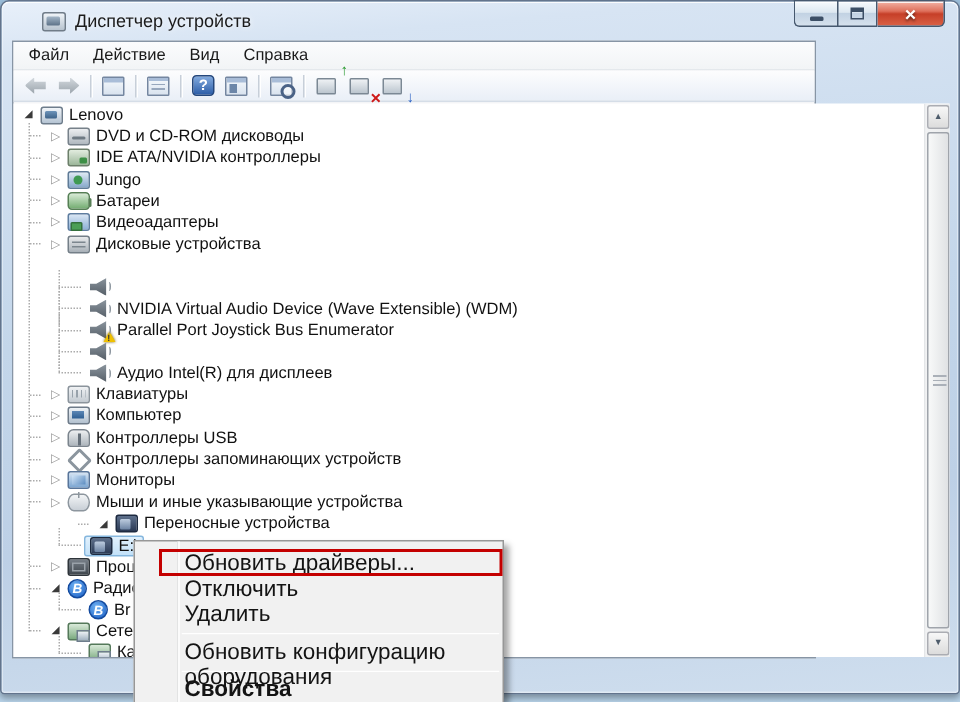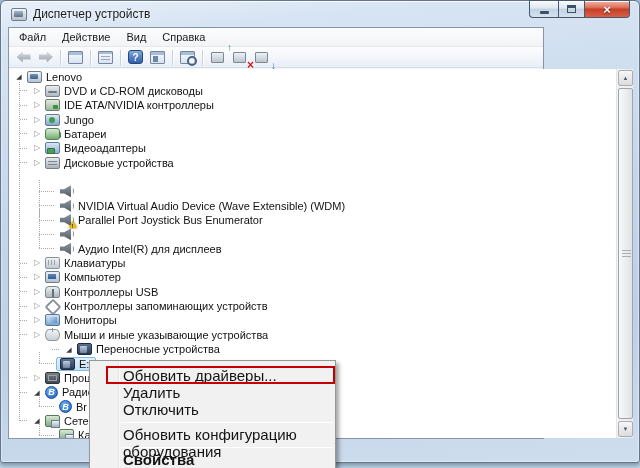--- a/index.html
+++ b/index.html
@@ -2,21 +2,21 @@
 <html><head>
 <meta charset="utf-8">
 <style>
 *{margin:0;padding:0;box-sizing:border-box}
 html,body{width:640px;height:468px;overflow:hidden;font-family:"Liberation Sans",sans-serif}
 body{background:linear-gradient(#9dc0dd,#b9d4ea)}
 #win{position:absolute;left:0;top:0;width:640px;height:463px;border-radius:6px 6px 3px 3px;
   background:linear-gradient(175deg,#e8f0fa 0%,#d7e4f3 8%,#c3d6ea 45%,#bdd0e6 72%,#cfdeee 100%);
   border:1px solid #63748c;box-shadow:inset 0 1px 0 rgba(255,255,255,.75),inset 0 0 0 1px rgba(255,255,255,.4),0 2px 5px rgba(0,0,0,.35)}
 
-.titlebar{position:absolute;left:0;top:0;right:0;height:26px;display:flex;align-items:center;padding-left:10px;gap:6px}
+.titlebar{position:absolute;left:0;top:0;right:0;height:26px;display:flex;align-items:center;padding-left:27px;gap:6px}
 .app-icon{width:16px;height:13px;border:1px solid #707c88;border-radius:2px;background:linear-gradient(#f0f4f8,#b7c3cf);position:relative}
 .app-icon::after{content:"";position:absolute;inset:2px 3px 3px 2px;background:linear-gradient(#9fb2c4,#5d7robot);background:linear-gradient(#a3b5c7,#5d7288);border-radius:1px}
 .title-text{font-size:12px;color:#1b1b1b;text-shadow:0 0 4px rgba(255,255,255,.9)}
 .winbtns{position:absolute;top:-1px;right:9px;display:flex;z-index:10}
 .wbtn{height:18px;border:1px solid #46586e;display:flex;align-items:center;justify-content:center;
   background:linear-gradient(#f6fafd 0%,#dde8f1 45%,#c2d2e3 50%,#d5e1ed 100%);box-shadow:inset 0 1px 0 rgba(255,255,255,.85)}
 .wbtn.min{width:29px;border-radius:0 0 0 4px;border-right:none}
 .wbtn.max{width:27px}
 .wbtn.close{width:45px;border-radius:0 0 4px 0;border-left:none;
   background:linear-gradient(#f3b3a5 0%,#de705c 40%,#c63f28 52%,#d express 100%);
@@ -372,21 +372,21 @@
             <span class="grip"></span>
           </div>
         <div class="sbtn down">▼</div>
       </div>
     </div>
   </div>
 
   <div class="ctxmenu">
     <div class="redbox"></div>
     <div class="mi first">Обновить драйверы...</div>
+    <div class="mi">Отключить</div>
     <div class="mi">Удалить</div>
-    <div class="mi">Отключить</div>
     <div class="msep"></div>
     <div class="mi">Обновить конфигурацию оборудования</div>
     <div class="msep"></div>
     <div class="mi bold">Свойства</div>
   </div>
 
 </div>
 
 </body></html>

